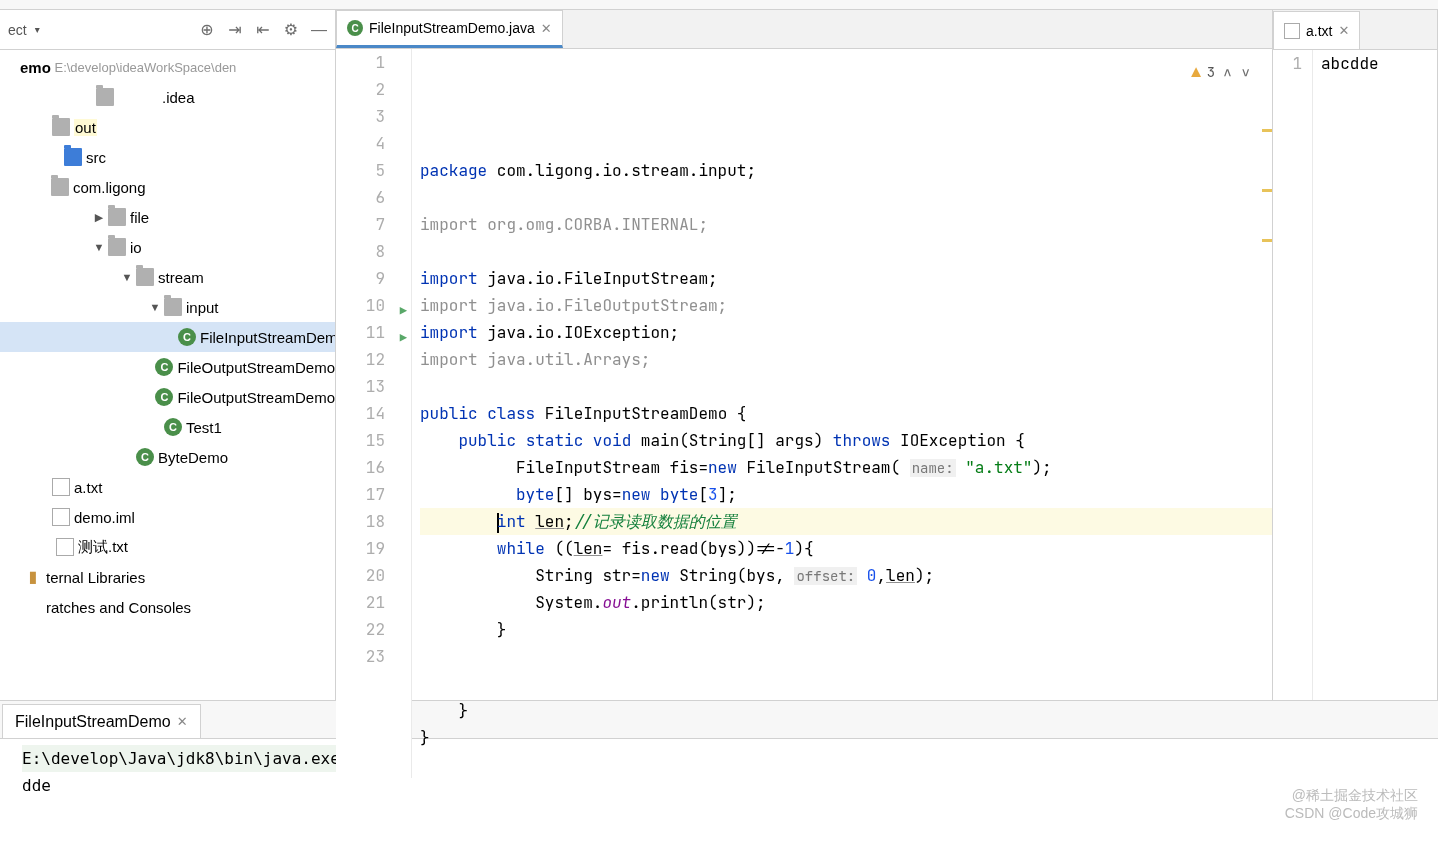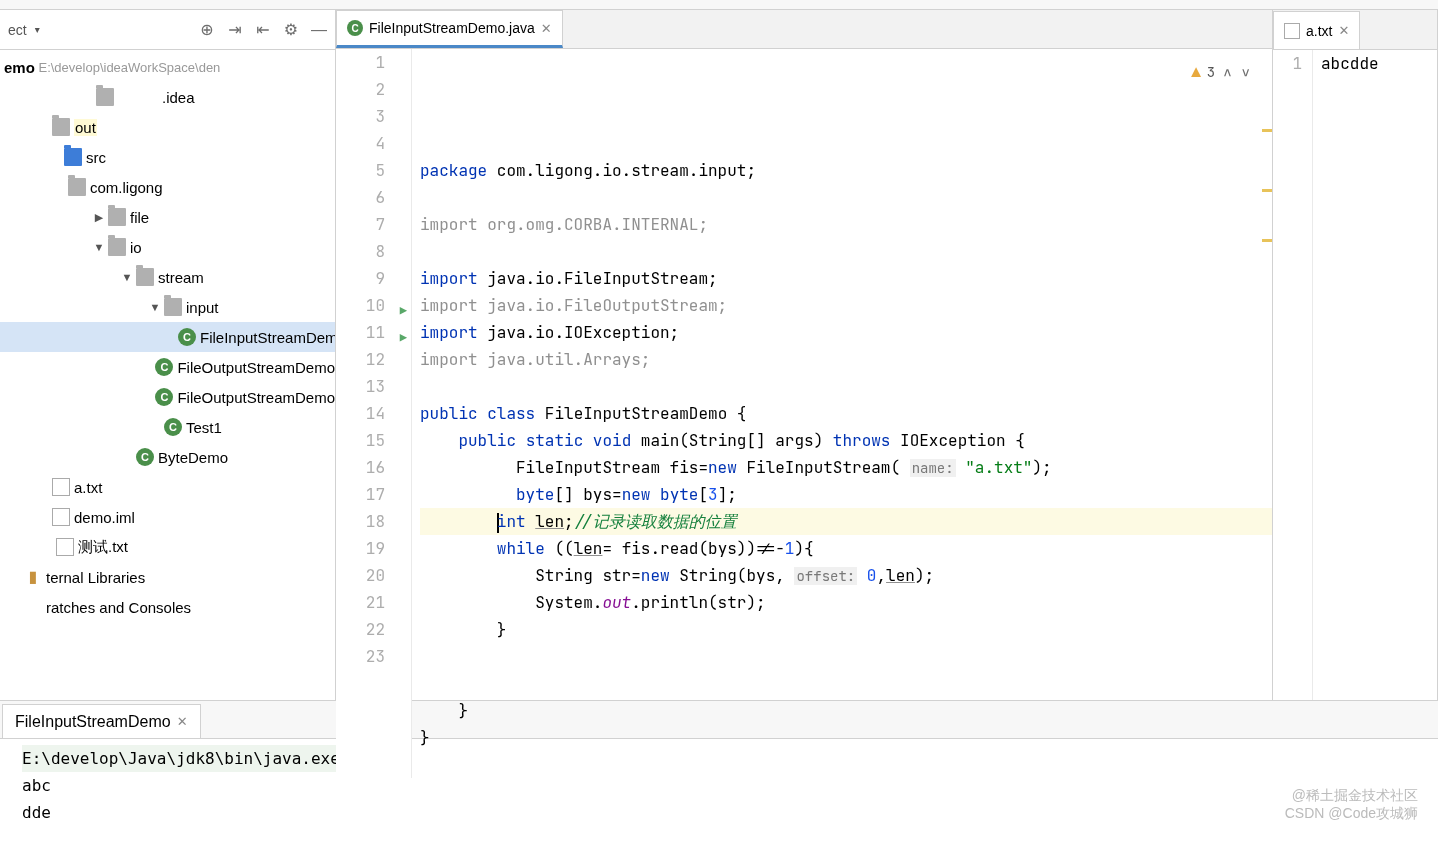--- a/index.html
+++ b/index.html
@@ -9,21 +9,21 @@
 
 .main-area { display: flex; height: 690px; }
 
 .project-panel { width: 336px; border-right: 1px solid #d1d1d1; display: flex; flex-direction: column; background: #fff; }
 .project-toolbar { height: 40px; border-bottom: 1px solid #d1d1d1; display: flex; align-items: center; padding: 0 4px; gap: 4px; }
 .project-toolbar .title { font-size: 14px; color: #555; padding: 0 4px; }
 .project-toolbar .dropdown-arrow { font-size: 10px; color: #555; margin-right: auto; }
 .tb-icon { width: 24px; height: 24px; display: flex; align-items: center; justify-content: center; color: #6e6e6e; cursor: pointer; font-size: 16px; }
 
 .project-tree { flex: 1; overflow: auto; font-size: 15px; padding-top: 2px; }
-.tree-row { display: flex; align-items: center; height: 30px; padding-left: 4px; cursor: pointer; white-space: nowrap; }
+.tree-row { display: flex; align-items: center; height: 30px; padding-left: 20px; cursor: pointer; white-space: nowrap; }
 .tree-row.sel { background: #d5e4f6; }
 .tree-arrow { width: 14px; font-size: 11px; color: #555; display: inline-block; text-align: center; }
 .tree-icon { width: 18px; height: 18px; margin: 0 4px 0 2px; flex-shrink: 0; }
 .tree-label { color: #000; }
 .tree-label-path { color: #999; font-size: 13px; }
 .hl { background: #fffad5; padding: 0 1px; }
 
 .folder-icon { background: #b0b0b0; border-radius: 1px; position: relative; }
 .folder-icon::before { content: ""; position: absolute; top: -3px; left: 0; width: 7px; height: 3px; background: #b0b0b0; border-radius: 1px 1px 0 0; }
 .folder-src { background: #3d7dd8; }
@@ -108,21 +108,21 @@
         <div class="tree-row" style="padding-left: 36px;">
           <span class="tree-arrow"></span>
           <span class="tree-icon folder-icon"></span>
           <span class="tree-label hl">out</span>
         </div>
         <div class="tree-row" style="padding-left: 48px;">
           <span class="tree-arrow"></span>
           <span class="tree-icon folder-icon folder-src"></span>
           <span class="tree-label">src</span>
         </div>
-        <div class="tree-row" style="padding-left: 52px;">
+        <div class="tree-row" style="padding-left: 35px;">
           <span class="tree-arrow"></span>
           <span class="tree-icon folder-icon"></span>
           <span class="tree-label">com.ligong</span>
         </div>
         <div class="tree-row" style="padding-left: 92px;">
           <span class="tree-arrow">▶</span>
           <span class="tree-icon folder-icon"></span>
           <span class="tree-label">file</span>
         </div>
         <div class="tree-row" style="padding-left: 92px;">
@@ -268,21 +268,20 @@
 
 <div class="run-panel">
   <div class="run-tab-bar">
     <div class="run-tab">
       <span>FileInputStreamDemo</span>
       <span class="close">✕</span>
     </div>
   </div>
   <div class="run-output">
     <div><span class="run-cmd">E:\develop\Java\jdk8\bin\java.exe ...</span></div>
-    <div>abc</div>
     <div>dde</div>
   </div>
 </div>
 
 <div class="watermark">
   <div>@稀土掘金技术社区</div>
   <div>CSDN @Code攻城狮</div>
 </div>
 
 </body></html>

